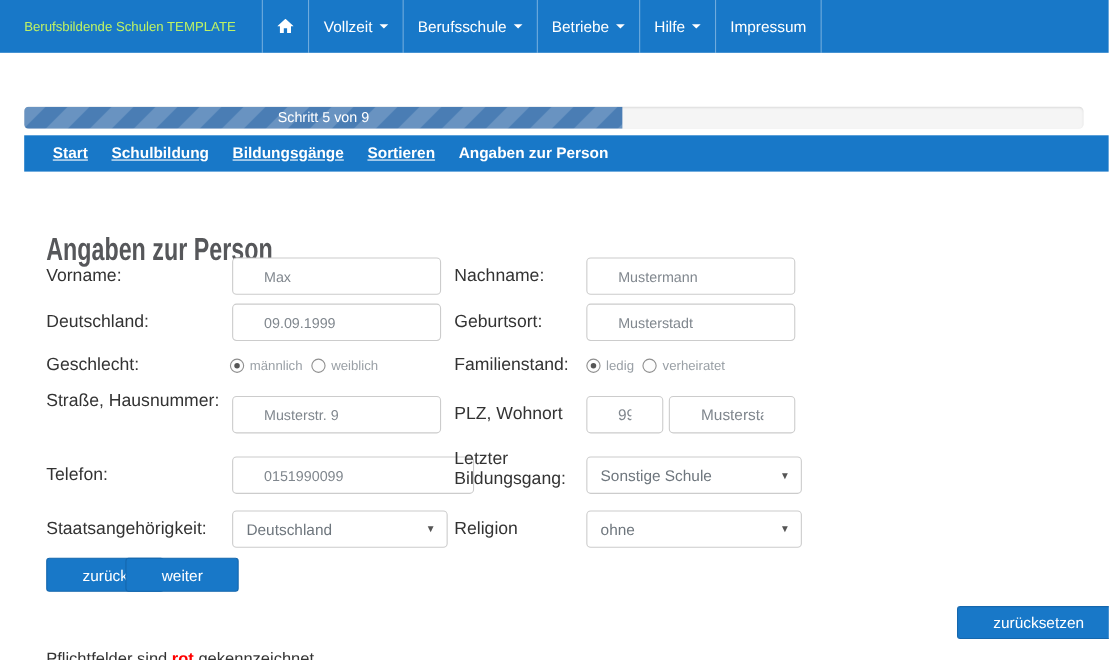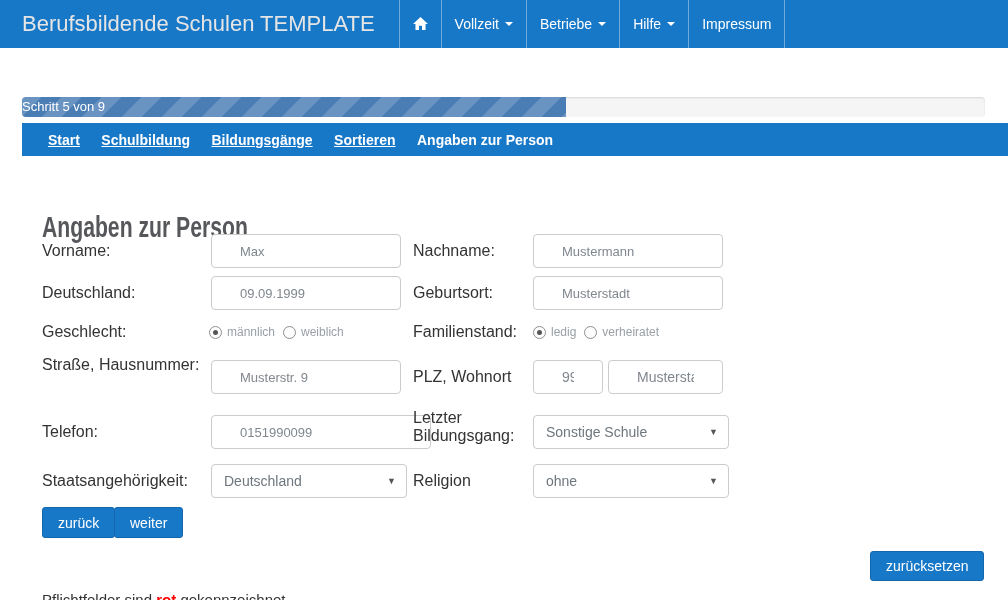--- a/index.html
+++ b/index.html
@@ -2,68 +2,72 @@
 <html><head>
 <meta charset="utf-8">
 <style>
   html,body{margin:0;padding:0}
   body{
     width:1008px;height:600px;position:relative;overflow:hidden;
     background:#fff;font-family:"Liberation Sans",sans-serif;
   }
   
   .navbar{position:absolute;top:0;left:0;width:1008px;height:48px;background:#1878c8;display:flex;align-items:stretch}
-  .brand{color:#e5e5e5;font-size:22px;line-height:48px;padding:0 24px 0 22px;white-space:nowrap;text-decoration:none}
+  .brand{color:#bef264;font-size:12px;line-height:48px;padding:0 24px 0 22px;white-space:nowrap;text-decoration:none}
   .nav{display:flex}
   .nav-item{display:flex;align-items:center;padding:0 13px;color:#ffffff;font-size:14px;text-decoration:none;border-left:1px solid rgba(255,255,255,.38);cursor:pointer}
   .nav-item.last{border-right:1px solid rgba(255,255,255,.38)}
   .caret{width:0;height:0;border-left:4px solid transparent;border-right:4px solid transparent;border-top:4px solid #fff;margin-left:6px}
   .home-svg{display:block}
   
   .progress{position:absolute;top:97px;left:22px;width:963px;height:20px;background:#f5f5f5;border-radius:4px;box-shadow:inset 0 1px 2px rgba(0,0,0,.12)}
   .progress-fill{
     height:100%;background-color:#4a7db4;border-radius:4px 0 0 4px;
     background-image:linear-gradient(135deg,rgba(255,255,255,.17) 25%,transparent 25%,transparent 50%,rgba(255,255,255,.17) 50%,rgba(255,255,255,.17) 75%,transparent 75%,transparent);
-    background-size:40px 40px;color:#fff;font-size:13px;line-height:20px;white-space:nowrap;
+    background-size:40px 40px;color:#fff;font-size:13px;text-align:center;line-height:20px;white-space:nowrap;
   }
   
   .breadcrumb{position:absolute;top:123px;left:22px;width:986px;height:33px;background:#1878c8;line-height:33px;padding-left:26px;box-sizing:border-box;white-space:nowrap}
   .crumb{color:#fff;font-size:14px;font-weight:bold;text-decoration:underline;margin-right:17px;cursor:pointer}
   .crumb.current{text-decoration:none;cursor:default}
   
   .h1{position:absolute;left:42px;top:192px;font-size:29px;font-weight:bold;color:#56575a;transform:scaleX(.73);transform-origin:left center;white-space:nowrap}
   .lbl{position:absolute;font-size:16px;color:#333}
   .lh34{line-height:34px}.lh22{line-height:22px}.lh18{line-height:18px}
   .tin{position:absolute;height:34px;box-sizing:border-box;border:1px solid #ccc;border-radius:4px;padding:0 28px;font-size:13px;color:#80878e;font-family:"Liberation Sans",sans-serif;background:#fff;outline:none}
   .f14{font-size:14px}
   .select{position:absolute;height:34px;width:196px;box-sizing:border-box;border:1px solid #ccc;border-radius:4px;background:#fff;display:flex;align-items:center;justify-content:space-between;padding:0 10px 0 12px;font-size:14px;color:#6e767d;cursor:pointer}
   .select-caret{font-size:9px;color:#555;flex:none}
   .rgroup{position:absolute;display:flex;align-items:center;height:22px}
   .radio{width:13px;height:13px;box-sizing:border-box;border:1px solid #8f8f8f;border-radius:50%;display:inline-flex;align-items:center;justify-content:center;background:#fdfdfd;margin-right:5px;flex:none;cursor:pointer}
   .radio .dot{width:5px;height:5px;border-radius:50%;background:#555}
   .rlabel{font-size:12px;color:#9aa0a6;margin-right:8px;white-space:nowrap}
-  .btn{position:absolute;height:31px;background:#1878c8;color:#fff;font-size:14px;border:1px solid #1567ad;border-radius:3px;padding:0 15px;font-family:"Liberation Sans",sans-serif;cursor:pointer}
+  .btn{position:absolute;height:31px;background:#1878c8;color:#fff;font-size:14px;border:1px solid #1567ad;border-radius:3px;padding:0 32px;font-family:"Liberation Sans",sans-serif;cursor:pointer}
   .footnote{position:absolute;left:42px;top:576px;font-size:15px;color:#333}
   .footnote .rot{color:#f00;font-weight:bold}
 </style>
 </head>
 <body>
 
 <header class="navbar">
   <a class="brand">Berufsbildende Schulen TEMPLATE</a>
   <nav class="nav">
     <a class="nav-item">
       <span>
         <svg class="home-svg" width="15" height="14" viewBox="0 0 16 15">
           <path d="M8 0 L16 7.4 H13.4 V14 H9.6 V9.4 H6.4 V14 H2.6 V7.4 H0 Z" fill="#fff"></path>
         </svg>
       </span>
     </a>
     <a class="nav-item">
       <span>Vollzeit</span>
+      <span class="caret"></span>
+    </a>
+    <a class="nav-item">
+      <span>Berufsschule</span>
       <span class="caret"></span>
     </a>
     <a class="nav-item">
       <span>Betriebe</span>
       <span class="caret"></span>
     </a>
     <a class="nav-item">
       <span>Hilfe</span>
       <span class="caret"></span>
     </a>

